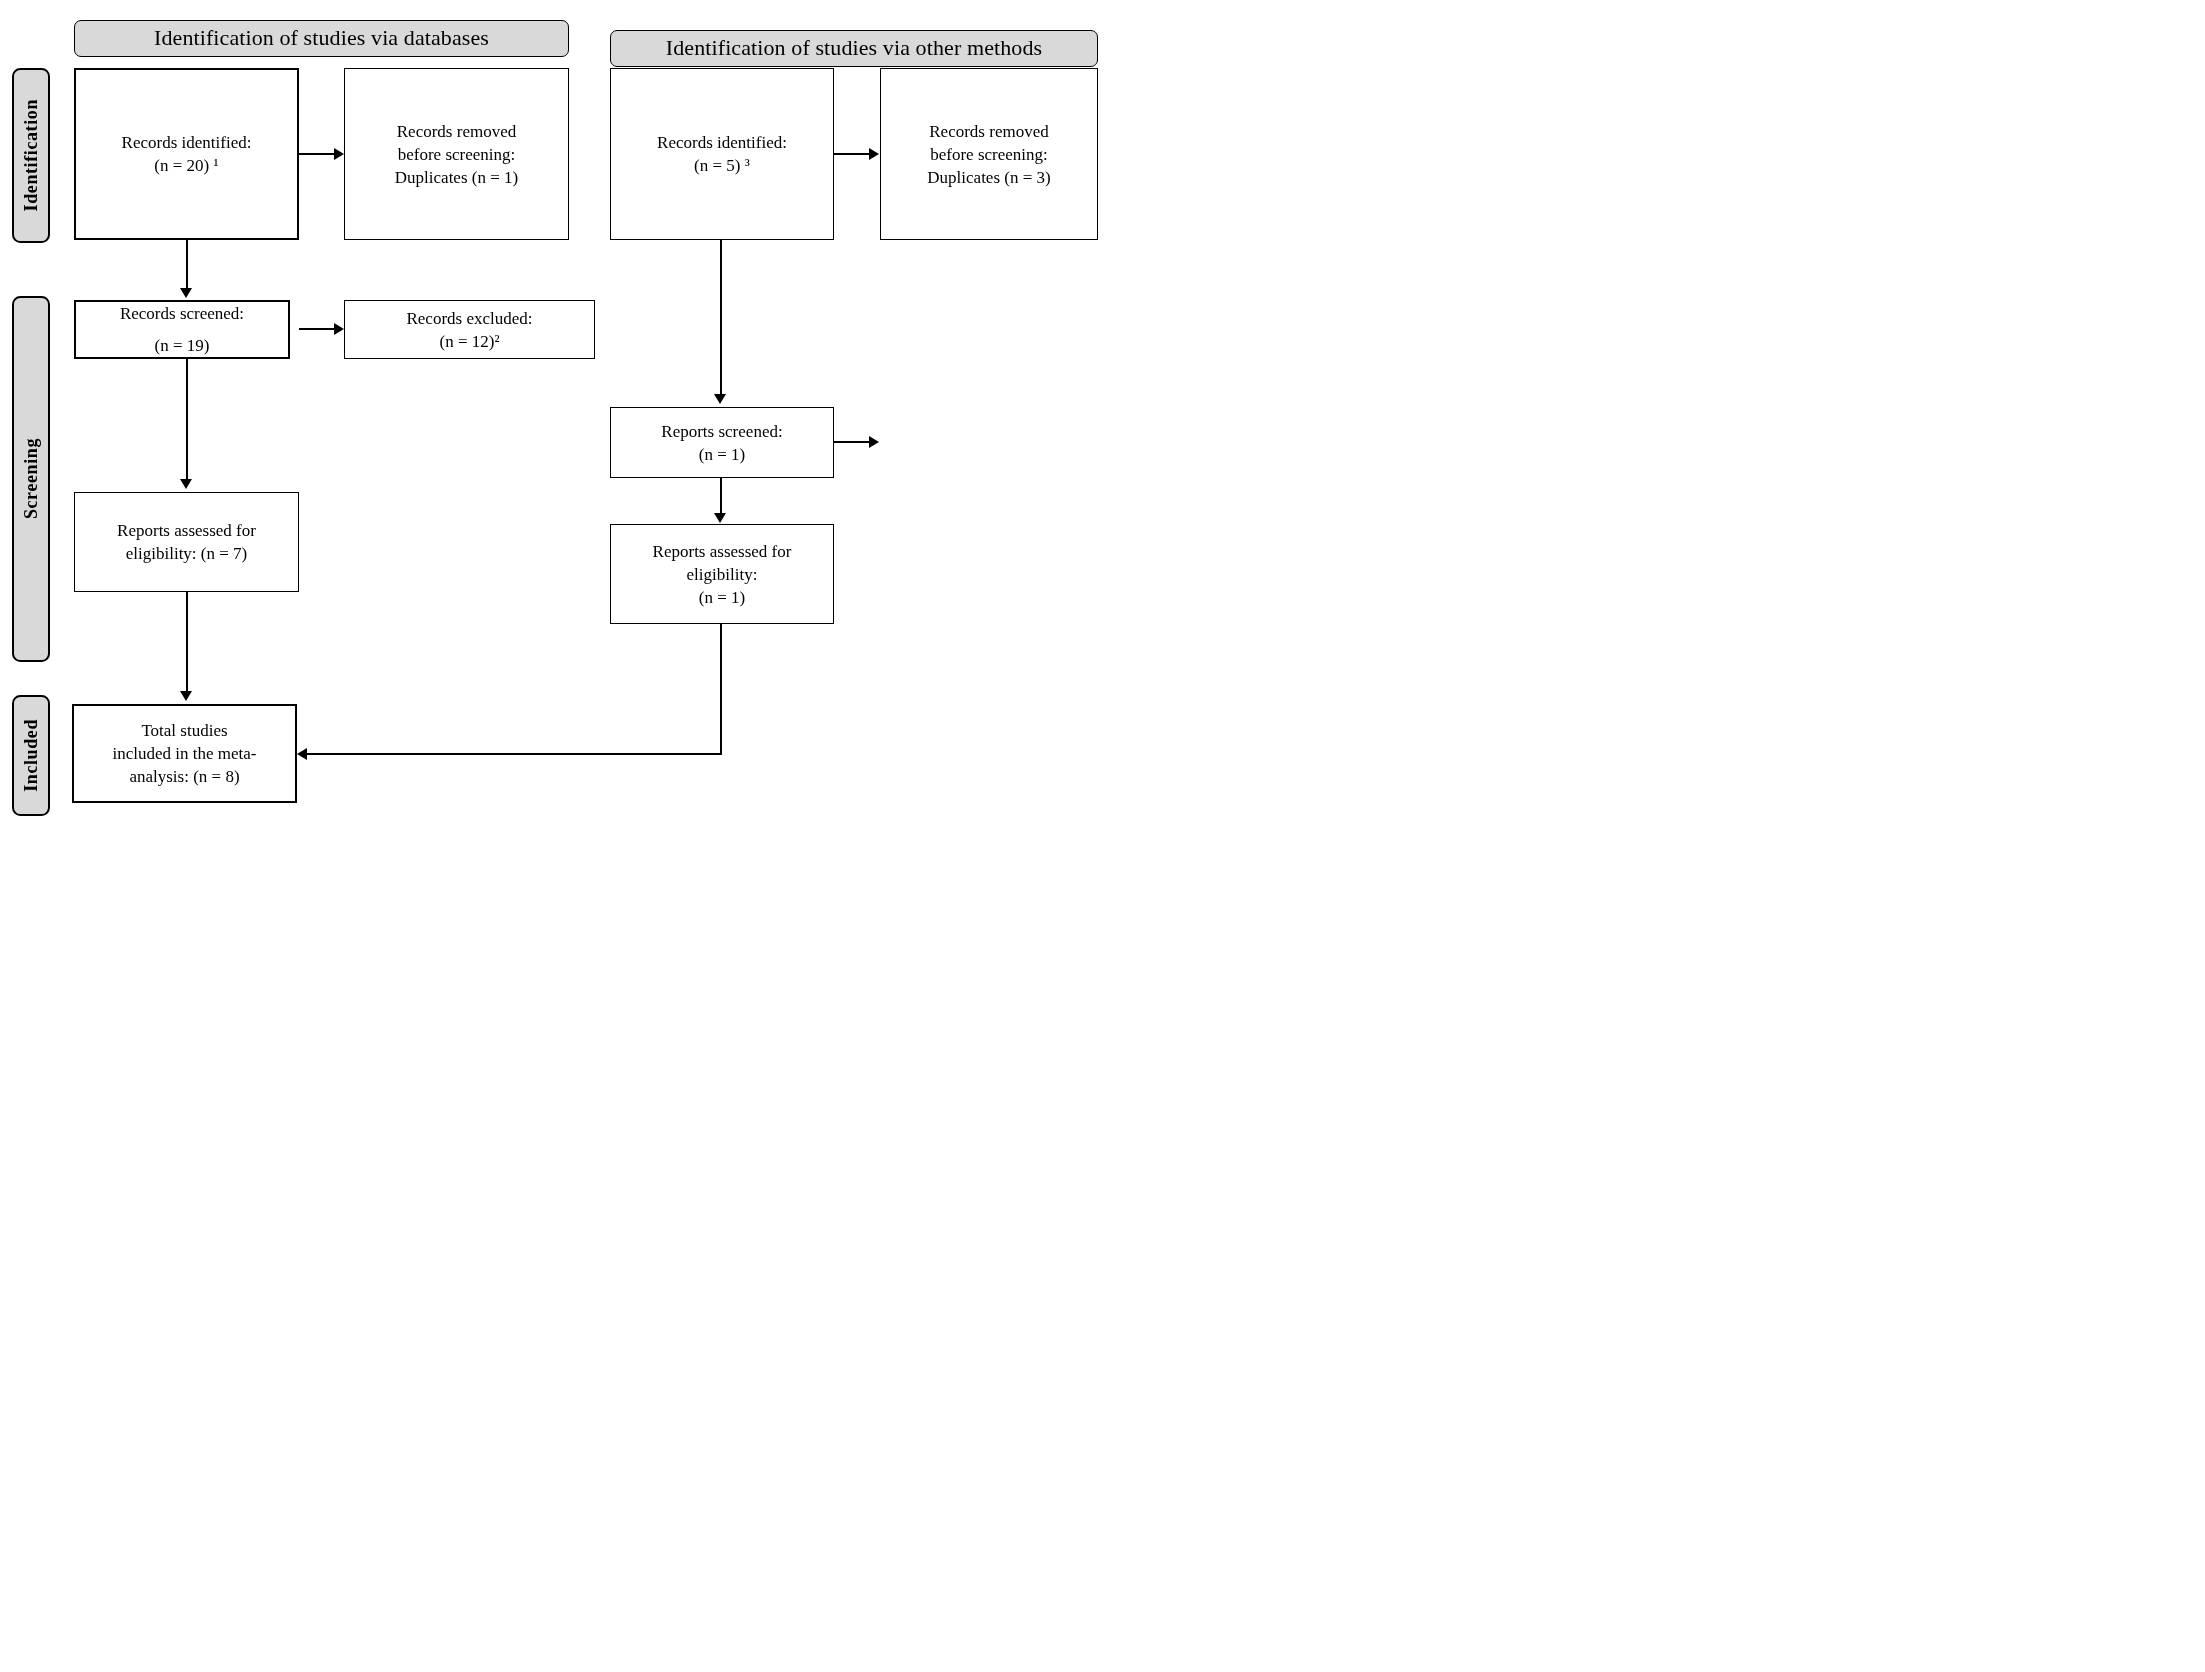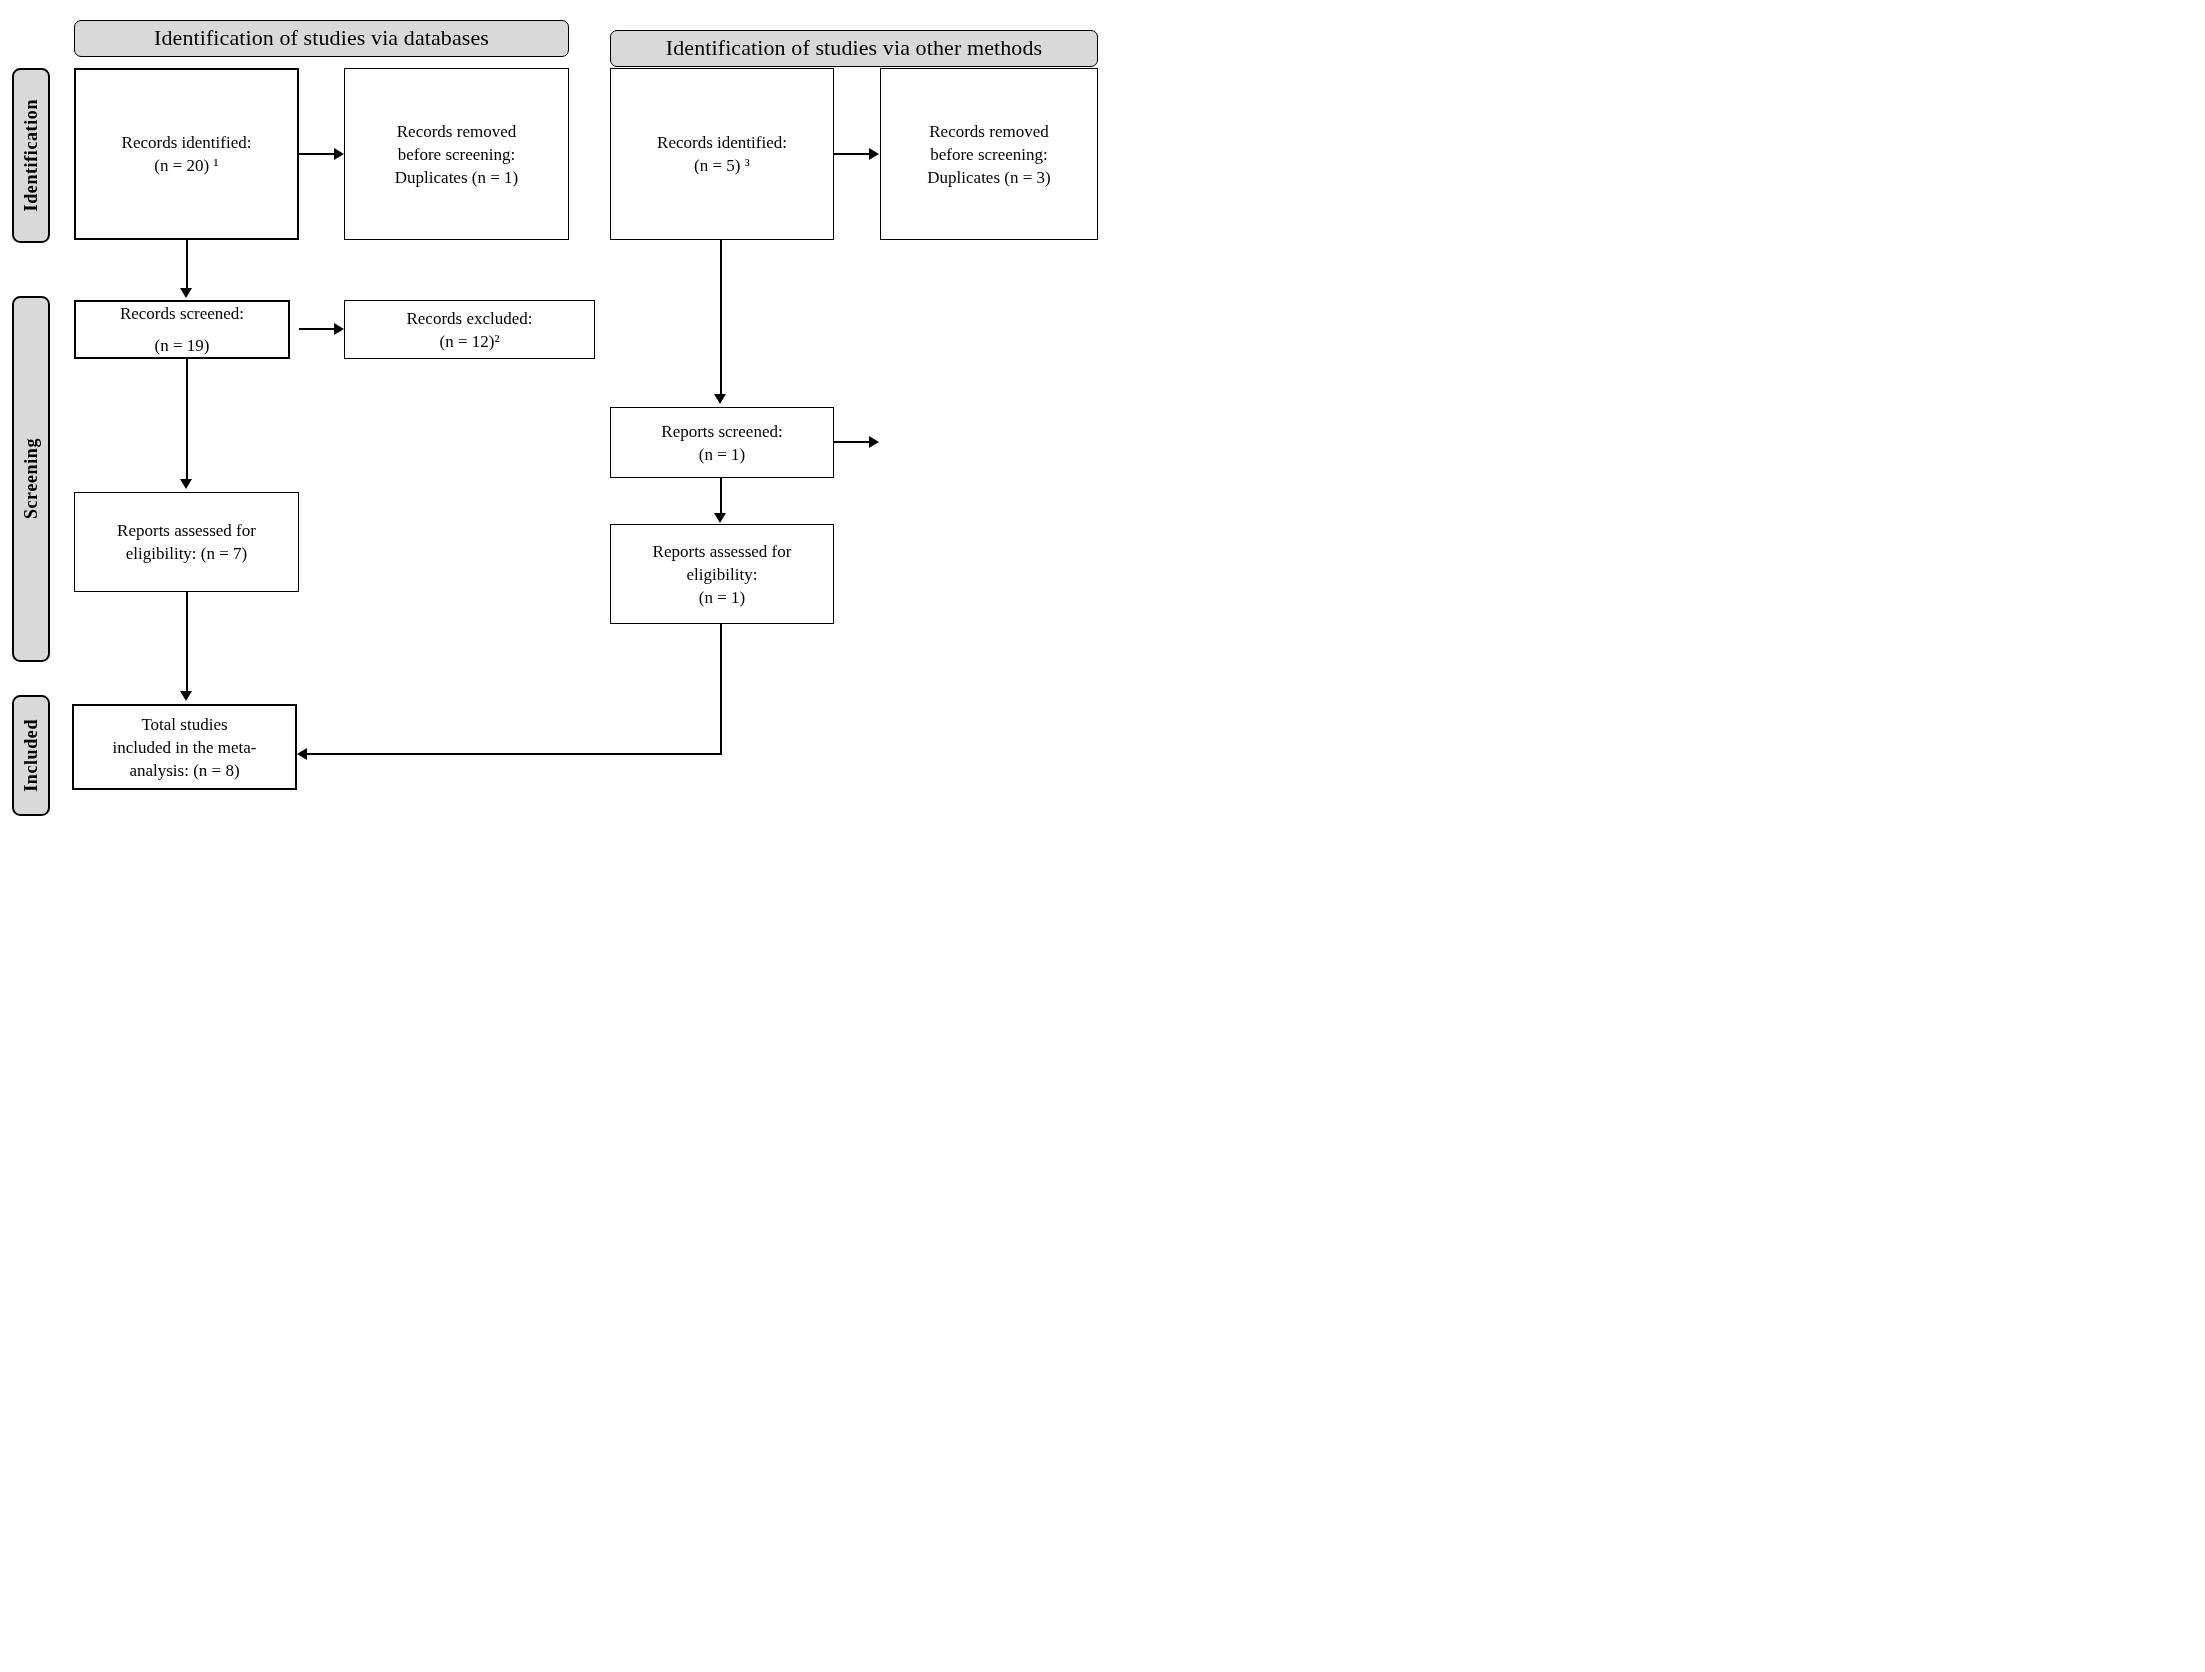--- a/index.html
+++ b/index.html
@@ -134,21 +134,21 @@
   <div class="box" style="left:344px; top:300px; width:251px; height:59px;">
     <div class="line">Records excluded:</div>
     <div class="line">(n = 12)²</div>
   </div>
 
   <div class="box" style="left:74px; top:492px; width:225px; height:100px;">
     <div class="line">Reports assessed for</div>
     <div class="line">eligibility: (n = 7)</div>
   </div>
 
-  <div class="box thick" style="left:72px; top:704px; width:225px; height:86px;">
+  <div class="box thick" style="left:72px; top:704px; width:225px; height:99px;">
     <div class="line">Total studies</div>
     <div class="line">included in the meta-</div>
     <div class="line">analysis: (n = 8)</div>
   </div>
 
   <div class="box" style="left:610px; top:407px; width:224px; height:71px;">
     <div class="line">Reports screened:</div>
     <div class="line">(n = 1)</div>
   </div>
   <div class="box" style="left:610px; top:524px; width:224px; height:100px;">

